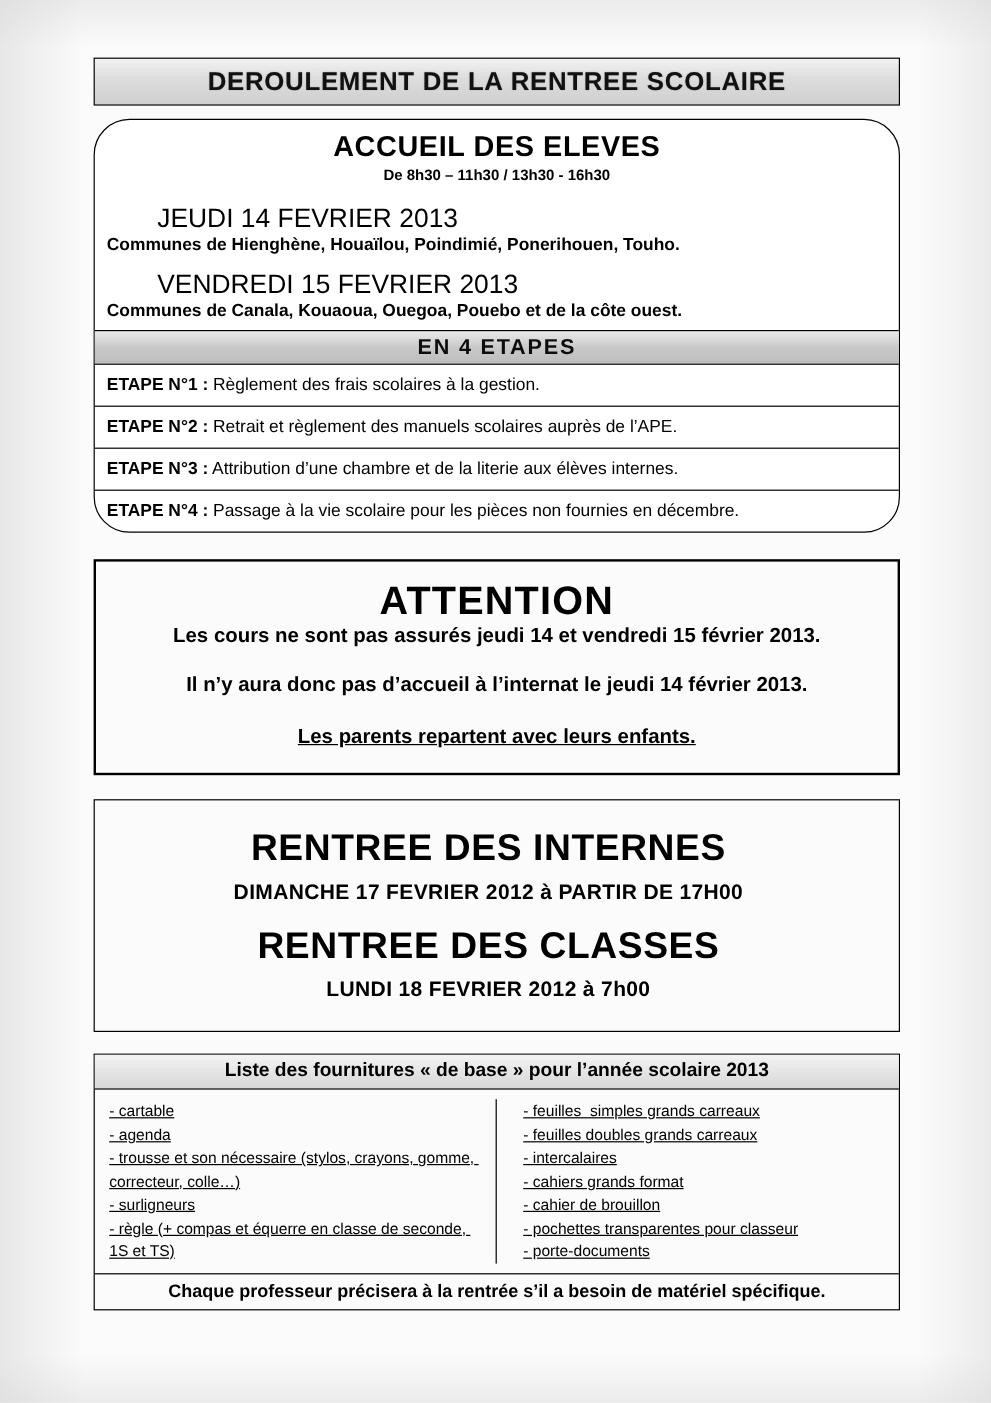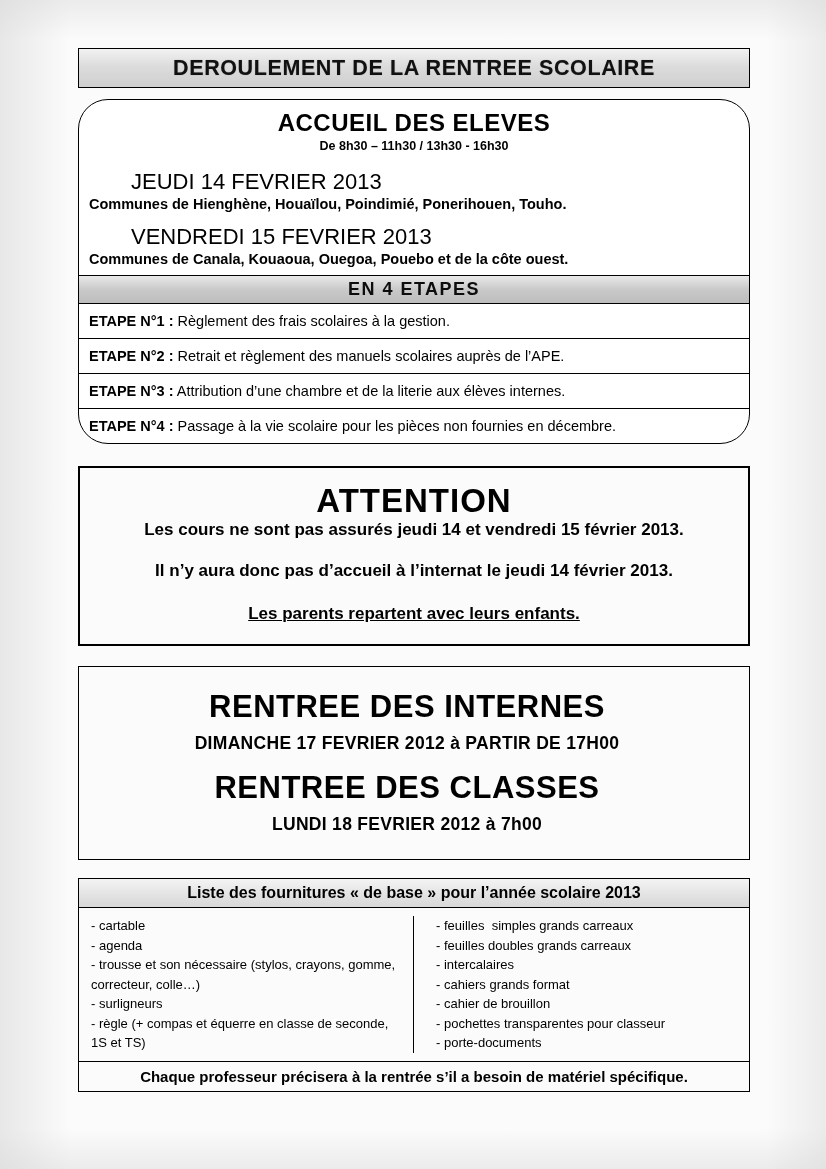--- a/index.html
+++ b/index.html
@@ -179,20 +179,21 @@
     border-bottom: 1.5px solid #000;
     background: linear-gradient(to bottom, #f4f4f4 0%, #e2e2e2 60%, #d8d8d8 100%);
     text-align: center;
     padding: 5px 4px 5px 4px;
     font-size: 16px;
     font-weight: bold;
   }
   .fourn-body {
     display: flex;
     padding: 8px 0 8px 0;
+    text-decoration: underline;
   }
   .fourn-col {
     box-sizing: border-box;
     padding: 0 12px;
     font-size: 13px;
     line-height: 1.5;
   }
   .fourn-col.left {
     width: 50%;
     border-right: 1px solid #000;

